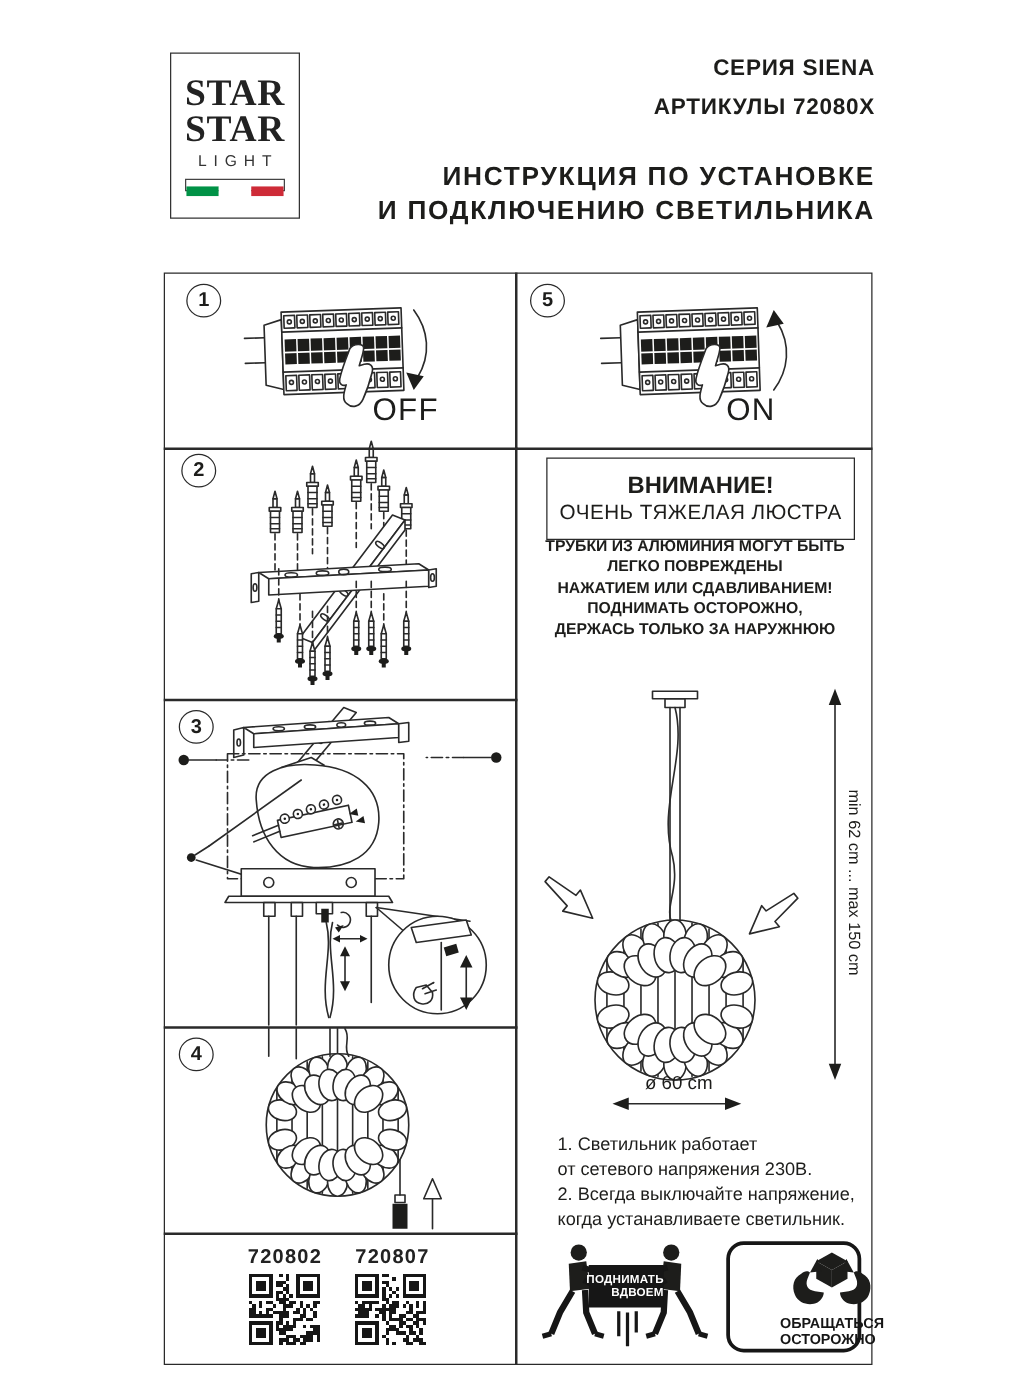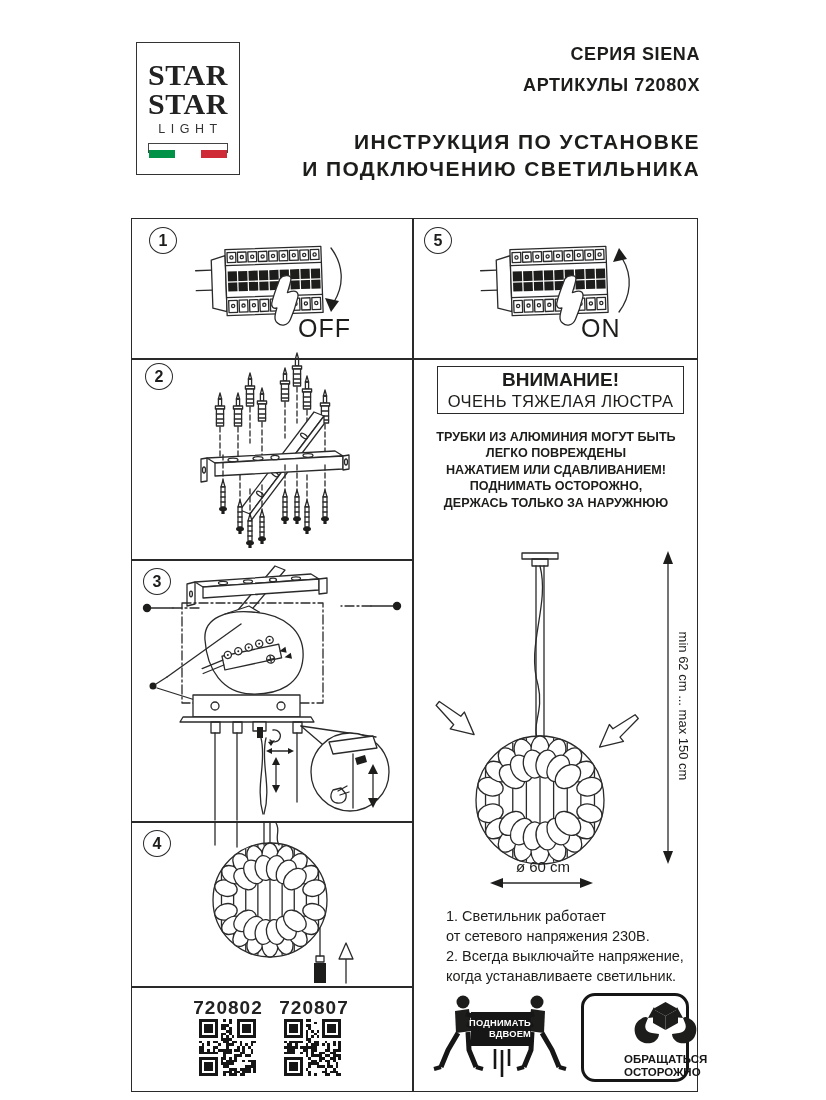--- a/index.html
+++ b/index.html
@@ -22,32 +22,32 @@
   .logo-l3{font-size:12.5px;letter-spacing:5.5px;color:#333;margin-top:4px;padding-left:5px;}
   .flag-wrap{width:80px;height:10px;margin:7px auto 0;border:1px solid #444;box-sizing:border-box;}
   .hdr{position:absolute;right:126px;text-align:right;font-weight:700;white-space:nowrap;}
   .hdr-sm{font-size:18px;letter-spacing:.6px;}
   .hdr-lg{font-size:21px;letter-spacing:1.4px;}
   
   .step{position:absolute;width:28px;height:27px;border:1.7px solid #2a2a2a;border-radius:50%;
         display:flex;align-items:center;justify-content:center;font-weight:700;font-size:16px;box-sizing:border-box;}
   .swlabel{position:absolute;font-size:25px;letter-spacing:1px;color:#1d1d1b;}
   
-  .warnbox{left:437px;top:366px;width:247px;height:48px;border:1.9px solid #2a2a2a;box-sizing:border-box;
+  .warnbox{left:437px;top:366px;width:247px;height:66px;border:1.9px solid #2a2a2a;box-sizing:border-box;
            display:flex;flex-direction:column;align-items:center;justify-content:center;text-align:center;}
   .warn-t{font-weight:700;font-size:19px;}
   .warn-s{font-weight:400;font-size:16.5px;letter-spacing:.4px;margin-top:1px;}
   .warnlines{left:422px;top:429px;width:268px;text-align:center;font-weight:700;font-size:12.6px;line-height:16.4px;}
   
   .rotlabel{left:533px;top:698px;width:300px;height:16px;text-align:center;font-size:13px;
             transform:rotate(90deg);transform-origin:center;}
   .dialabel{left:498px;top:858px;width:90px;text-align:center;font-size:15px;}
   .notes{left:446px;top:906px;font-size:14.5px;line-height:20px;}
   
-  .qrlabel{position:absolute;top:997px;width:76px;text-align:center;font-weight:700;font-size:19px;letter-spacing:1px;color:#222;}
+  .qrlabel{position:absolute;top:997px;width:76px;text-align:center;font-weight:700;font-size:16px;letter-spacing:1px;color:#222;}
   .liftbox{left:471px;top:1012px;width:60px;height:34px;background:#161616;color:#fff;display:flex;flex-direction:column;
            align-items:flex-end;justify-content:center;text-align:center;font-weight:700;font-size:9.3px;line-height:11px;letter-spacing:.2px;}
   .carebox{left:581px;top:993px;width:108px;height:89px;border:3.5px solid #161616;border-radius:14px;box-sizing:border-box;text-align:center;padding-left:40px;}
   .careline{font-weight:700;font-size:11.5px;line-height:13px;color:#161616;}
 </style>
 </head>
 <body>
 
 <div class="page">
 

